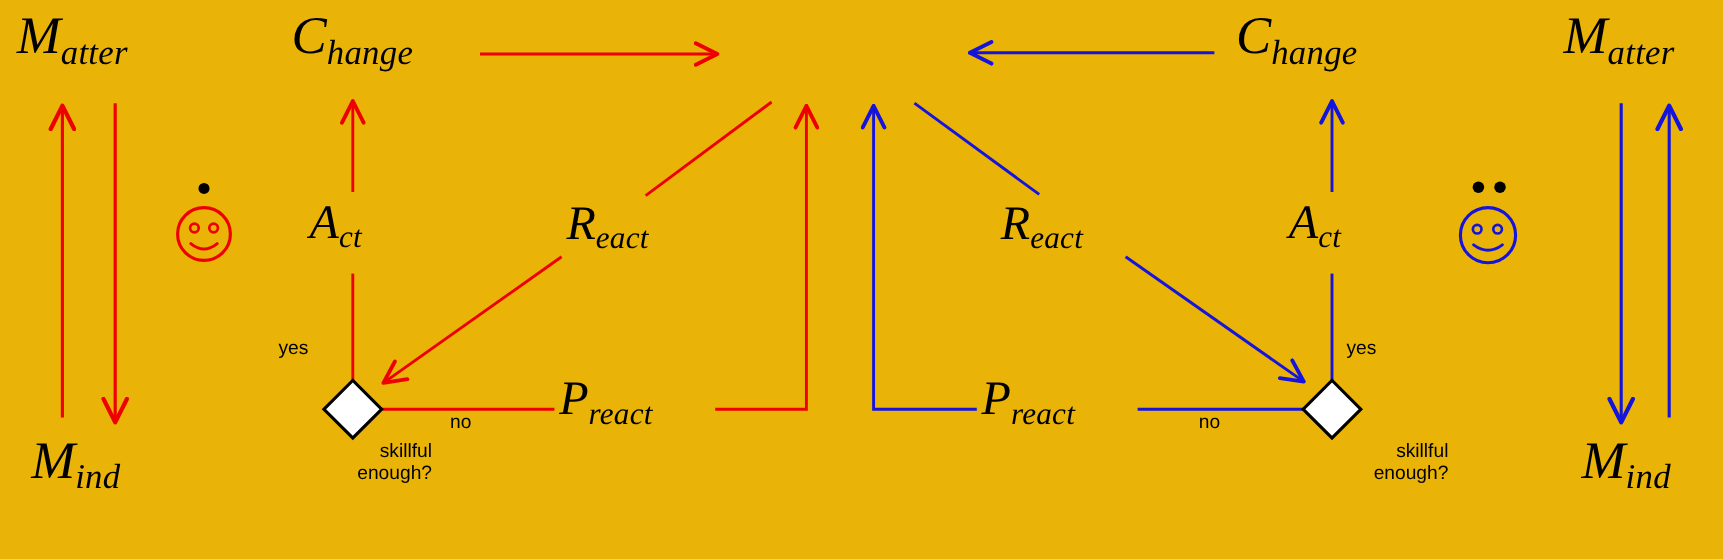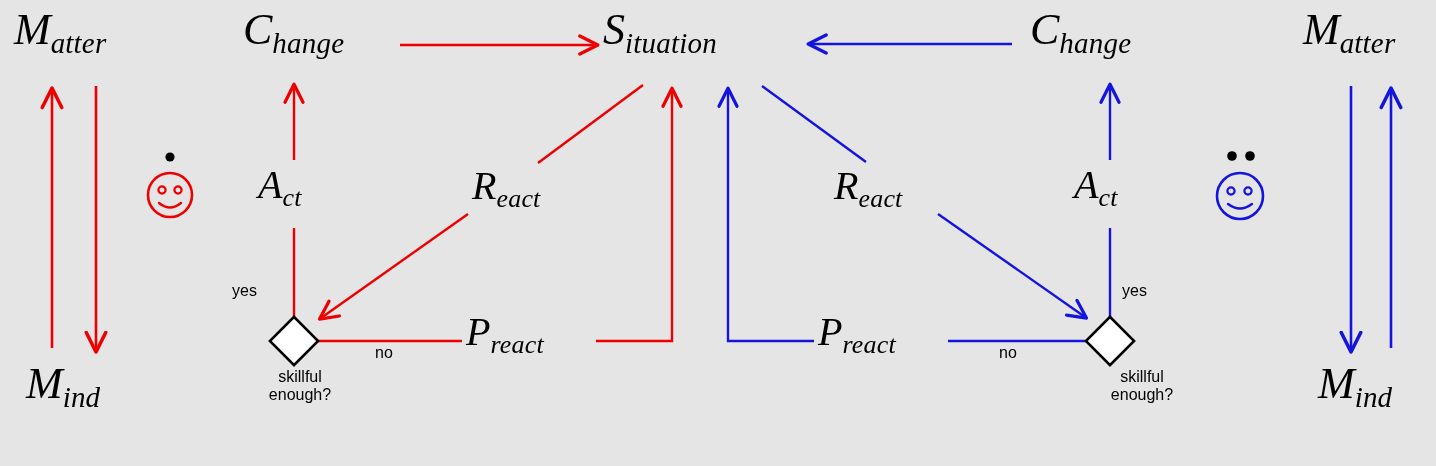--- a/index.html
+++ b/index.html
@@ -4,21 +4,21 @@
 <style>
   html, body {
     margin: 0;
     padding: 0;
     background: #ffffff;
   }
   #stage {
     position: relative;
     width: 1436px;
     height: 466px;
-    background: #e5e5e5;
+    background: #eab308;
     overflow: hidden;
     font-family: "Liberation Serif", serif;
   }
   #wires {
     position: absolute;
     left: 0; top: 0;
     width: 1436px;
     height: 466px;
   }
   .lbl {
@@ -45,21 +45,21 @@
     letter-spacing: 0.2px;
   }
   .mathvar.small .cap { font-size: 40px; }
   .mathvar.small .sub { font-size: 26px; top: 8px; text-align: center; }
 
   .plain {
     font-family: "Liberation Sans", sans-serif;
     font-size: 16px;
     color: #000000;
   }
-  .plain.two-line { line-height: 1.15; white-space: normal; text-align: center; }
+  .plain.two-line { line-height: 1.15; white-space: normal; text-align: right; }
 </style>
 </head>
 <body>
 
 <div id="stage">
 
   <svg id="wires" viewBox="0 0 1436 466" xmlns="http://www.w3.org/2000/svg">
     <defs>
       <marker id="ah-red" viewBox="0 0 12 12" refX="10" refY="6" markerWidth="9" markerHeight="9" orient="auto-start-reverse">
         <path d="M 1 1 L 11 6 L 1 11" fill="none" stroke="#ee0000" stroke-width="1.8" stroke-linecap="round" stroke-linejoin="round"></path>
@@ -145,23 +145,20 @@
   </div>
 
   <div class="lbl plain" style="left:232px; top:283px;">yes</div>
   <div class="lbl plain" style="left:375px; top:345px;">no</div>
 
   <div class="lbl plain two-line" style="left:240px; top:368px; width:120px;">
     <div>skillful</div>
     <div>enough?</div>
   </div>
 
-  <div class="lbl mathvar" style="left:603px; top:8px;">
-    <span class="cap">S</span><span class="sub">ituation</span>
-  </div>
 
   <div class="lbl mathvar" style="left:1030px; top:8px;">
     <span class="cap">C</span><span class="sub">hange</span>
   </div>
 
   <div class="lbl mathvar" style="left:1303px; top:8px;">
     <span class="cap">M</span><span class="sub">atter</span>
   </div>
 
   <div class="lbl mathvar" style="left:1318px; top:362px;">

